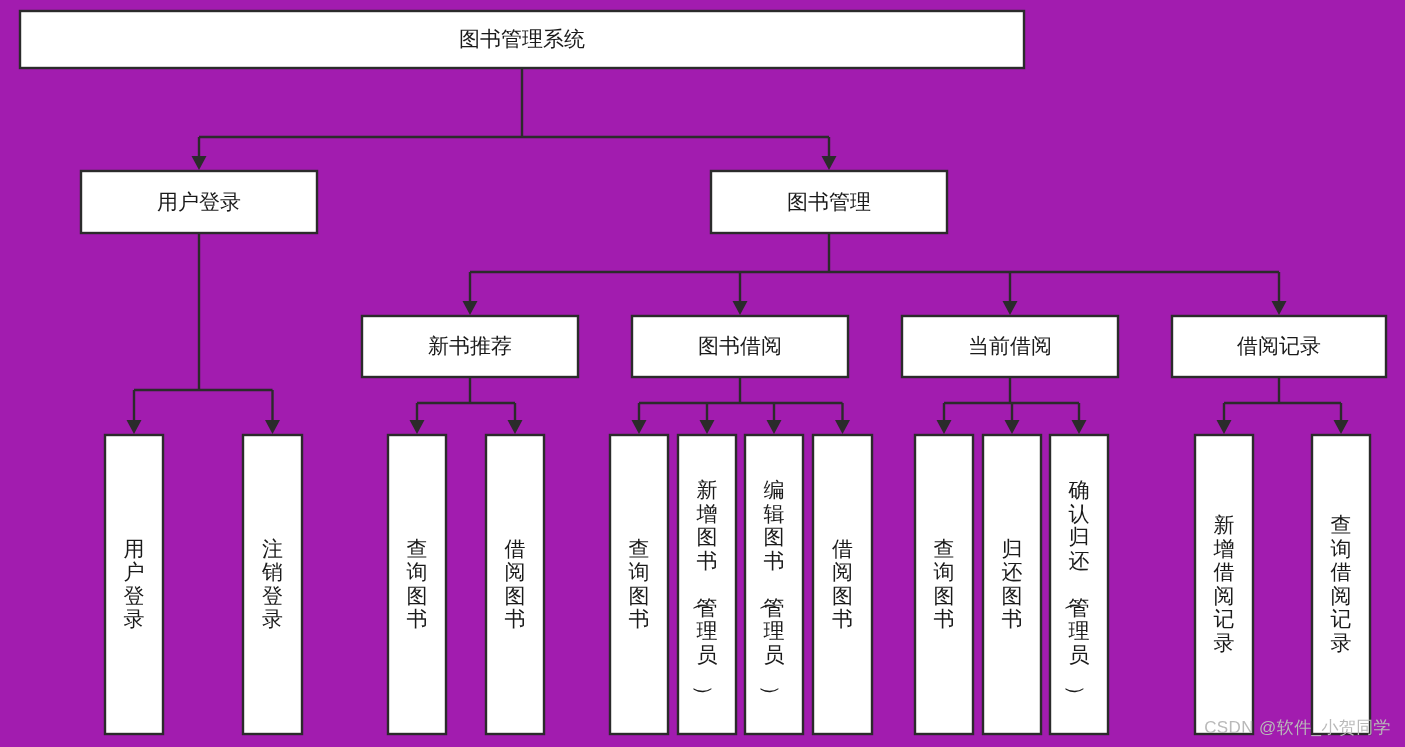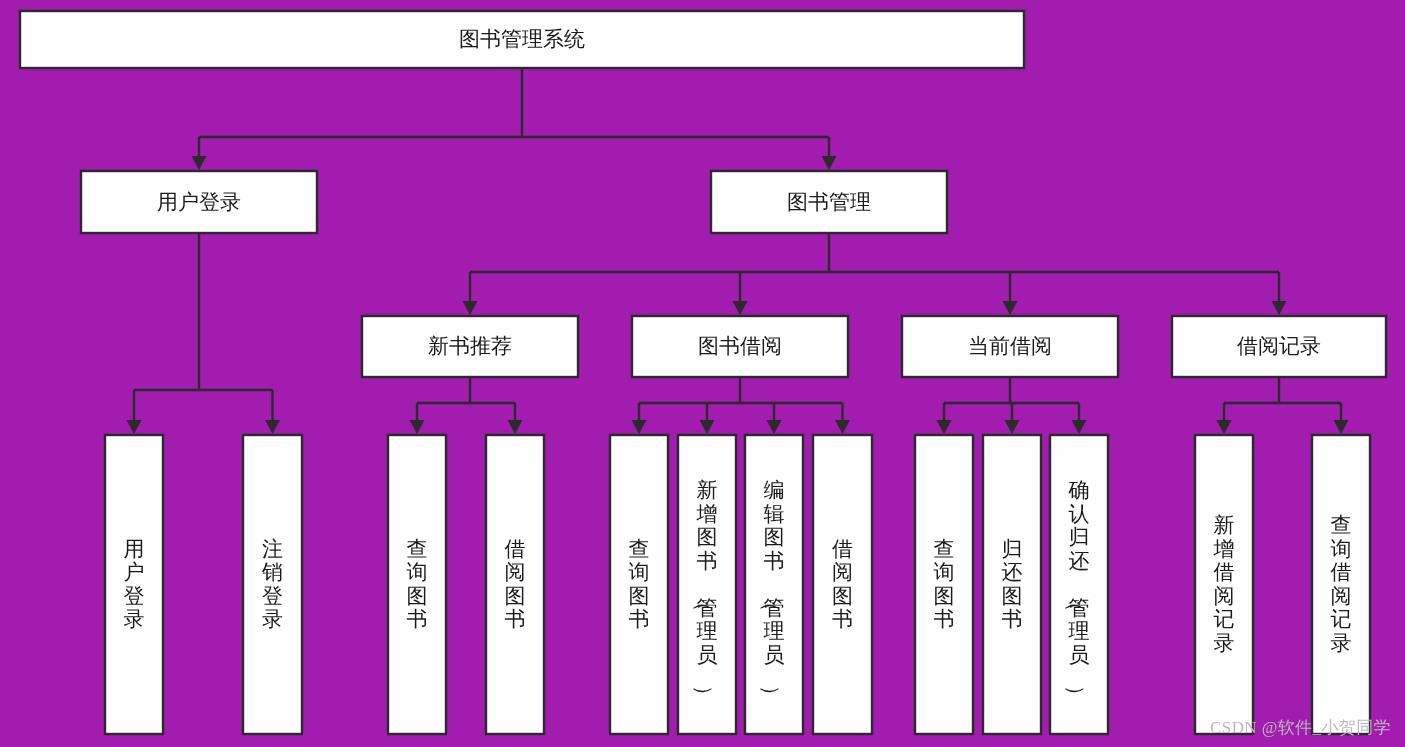--- a/index.html
+++ b/index.html
@@ -52,21 +52,21 @@
   .node-label-vertical {
     fill: #1a1a1a;
     font-family: "Liberation Sans", "DejaVu Sans", sans-serif;
     font-size: 21px;
     text-anchor: middle;
   }
   .watermark {
     position: absolute;
     right: 14px;
     bottom: 8px;
-    font-family: Liberation Serif, serif;
+    font-family: Liberation Sans, sans-serif;
     font-size: 17px;
     color: #b9b9b9;
     letter-spacing: 0.4px;
     white-space: nowrap;
     user-select: none;
   }
 </style>
 </head>
 <body>
 

